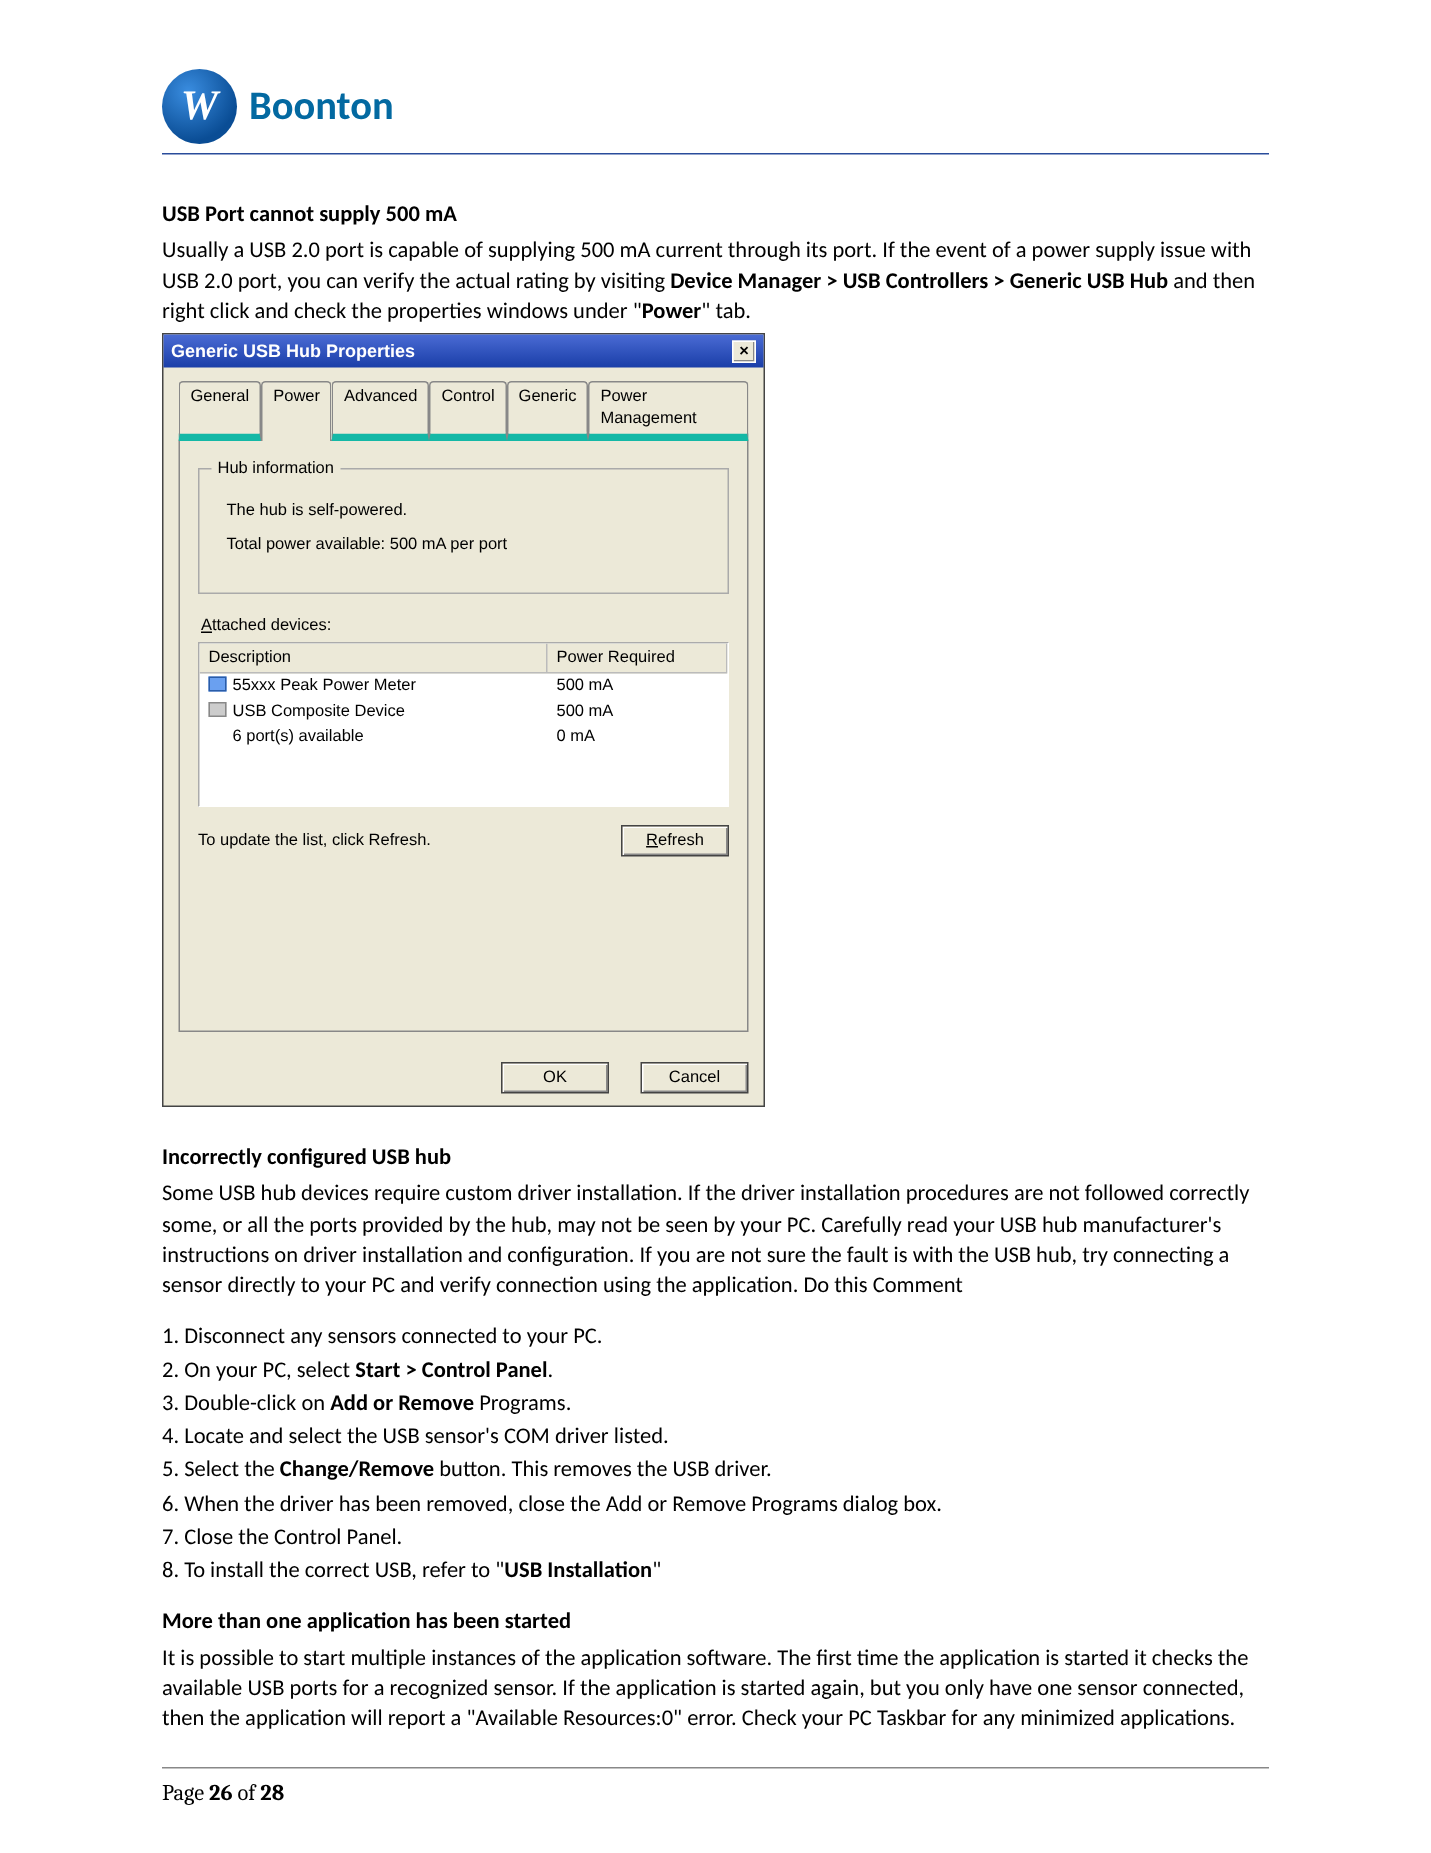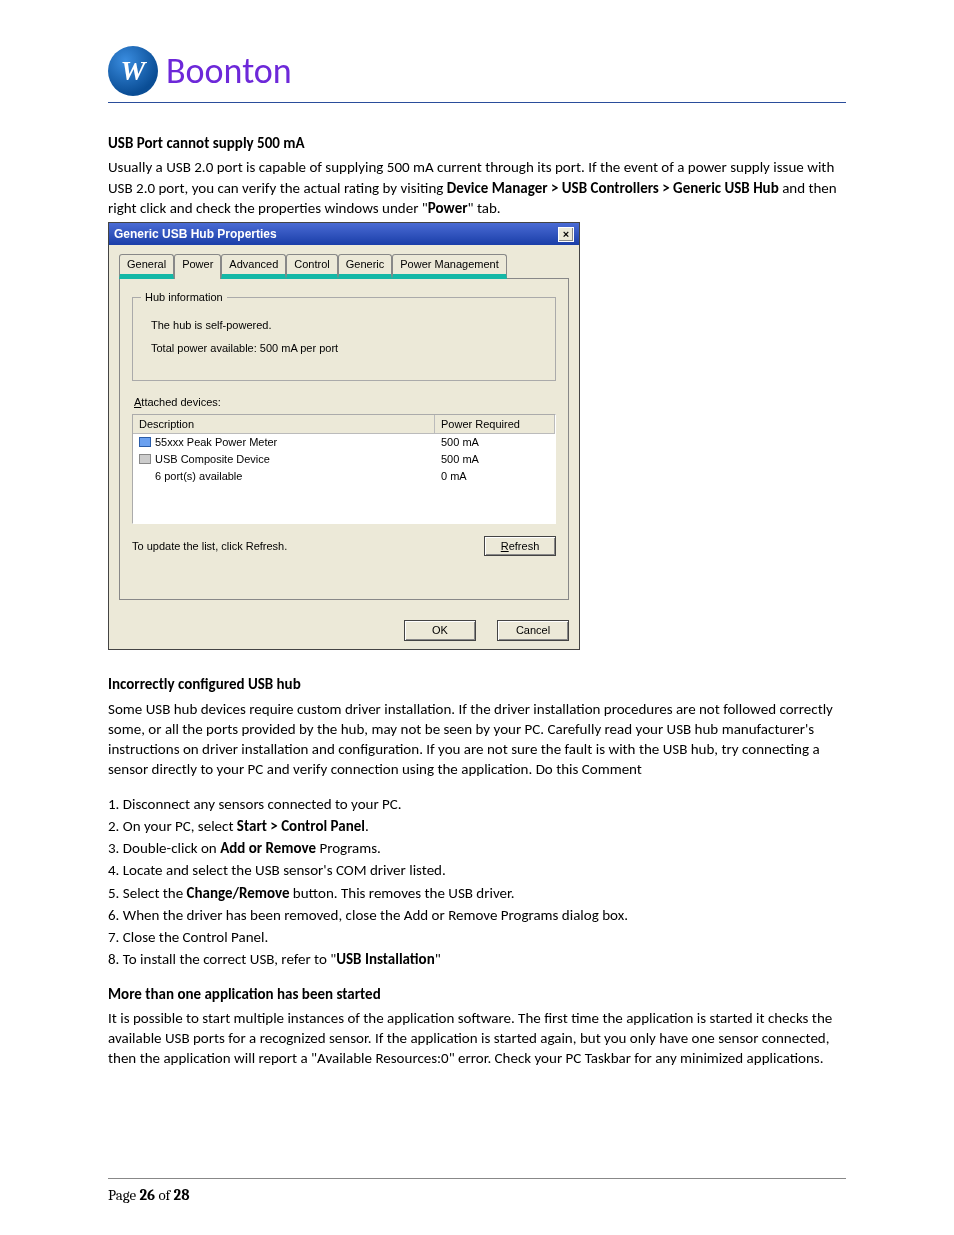--- a/index.html
+++ b/index.html
@@ -39,37 +39,37 @@
     display: flex;
     align-items: center;
     justify-content: center;
     color: #fff;
     font-style: italic;
     font-weight: bold;
     font-size: 28px;
     font-family: "Times New Roman", serif;
   }
   .logo-text {
-    font-size: 36px;
-    color: #6d28d9;
-    font-weight: 400;
+    font-size: 27px;
+    color: #0369a1;
+    font-weight: 700;
   }
   .doc-title {
     color: #2a4d9b;
     font-weight: 700;
     font-size: 23px;
     font-family: Cambria, Georgia, serif;
   }
   .body-text p { margin: 0 0 4px 0; }
   .section-heading { font-weight: 700; }
   .bold { font-weight: 700; }
 
   
   .dialog {
-    width: 472px;
+    width: 402px;
     margin: 4px 0 24px 0;
     background: #ece9d8;
     border: 1px solid #444;
     font-family: Tahoma, Arial, sans-serif;
     font-size: 11px;
     color: #000;
   }
   .titlebar {
     background: linear-gradient(#4a6bd4, #1a3ea8);
     color: #fff;
@@ -104,21 +104,21 @@
     border-bottom: none;
     background: #ece9d8;
     border-radius: 3px 3px 0 0;
     margin-right: 0;
     font-size: 11px;
   }
   .tab.inactive { border-bottom: 5px solid #14b8a6; }
   .tab.active { background: #ece9d8; z-index: 2; position: relative; }
   .tab-pane {
     border: 1px solid #888;
-    padding: 12px 12px 43px 12px;
+    padding: 12px 12px 116px 12px;
     min-height: 320px;
   }
   .groupbox {
     border: 1px solid #aaa;
     margin: 6px 0 14px 0;
     padding: 14px 12px 16px 12px;
     position: relative;
   }
   .groupbox .legend {
     position: absolute;

